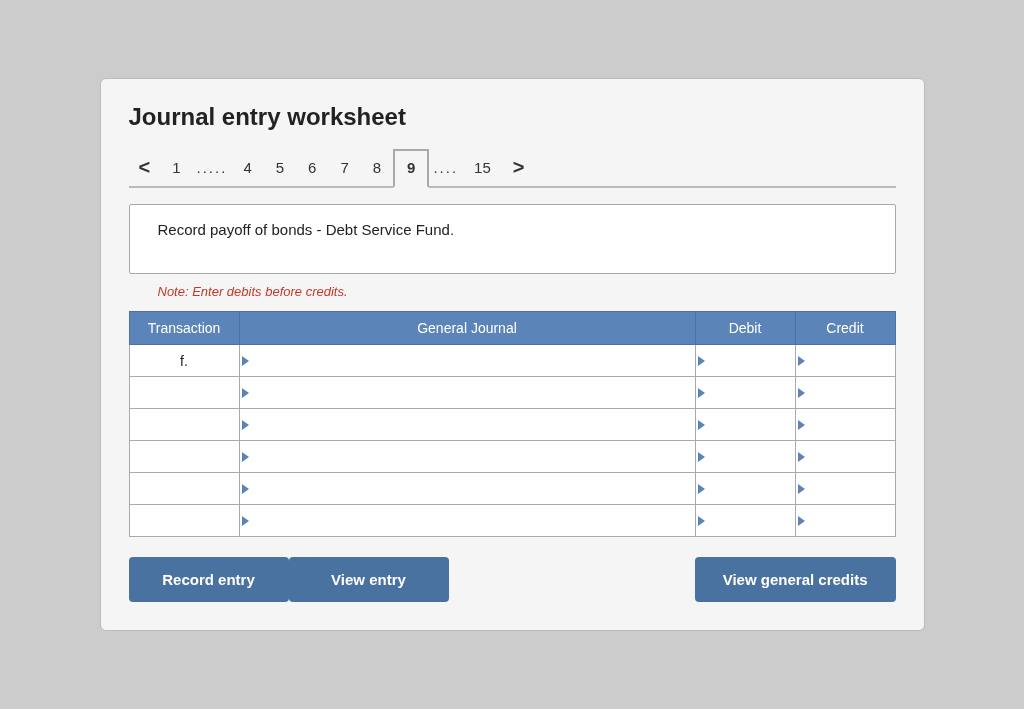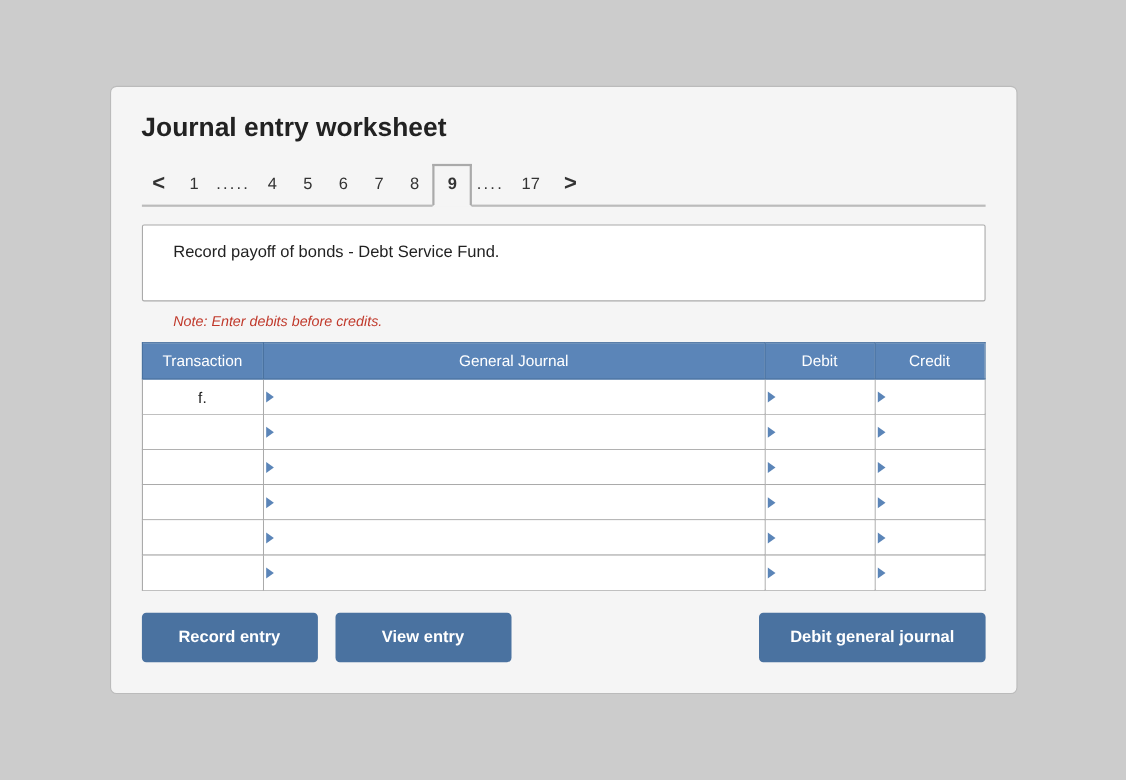--- a/index.html
+++ b/index.html
@@ -135,21 +135,21 @@
       top: 50%;
       transform: translateY(-50%);
       width: 0;
       height: 0;
       border-top: 5px solid transparent;
       border-bottom: 5px solid transparent;
       border-left: 7px solid #5b85b8;
     }
     .buttons-row {
       display: flex;
-      gap: 16px;
+      gap: 0;
       align-items: flex-end;
     }
     .btn {
       background: #4a72a0;
       color: #fff;
       border: none;
       border-radius: 4px;
       padding: 14px 28px;
       font-size: 15px;
       font-weight: bold;
@@ -168,21 +168,21 @@
     <button class="nav-btn">&lt;</button>
     <span class="page-num">1</span>
     <span class="dots">.....</span>
     <span class="page-num">4</span>
     <span class="page-num">5</span>
     <span class="page-num">6</span>
     <span class="page-num">7</span>
     <span class="page-num">8</span>
     <span class="page-num active">9</span>
     <span class="dots">....</span>
-    <span class="page-num">17</span>
+    <span class="page-num">15</span>
     <button class="nav-btn">&gt;</button>
   </div>
 
   <div class="description-box">Record payoff of bonds - Debt Service Fund.</div>
 
   <div class="note">Note: Enter debits before credits.</div>
 
   <table class="journal-table">
     <thead>
       <tr>
@@ -229,15 +229,15 @@
           <td class="arrow-cell"><input type="text" style="padding-left: 14px;"></td>
           <td class="arrow-cell"><input type="text" style="padding-left: 14px;"></td>
         </tr>
       </tbody>
   </table>
 
   <div class="buttons-row">
     <button class="btn">Record entry</button>
     <button class="btn">View entry</button>
     <div class="spacer"></div>
-    <button class="btn">Debit general journal</button>
+    <button class="btn">View general credits</button>
   </div>
 </div>
 
 </body></html>

